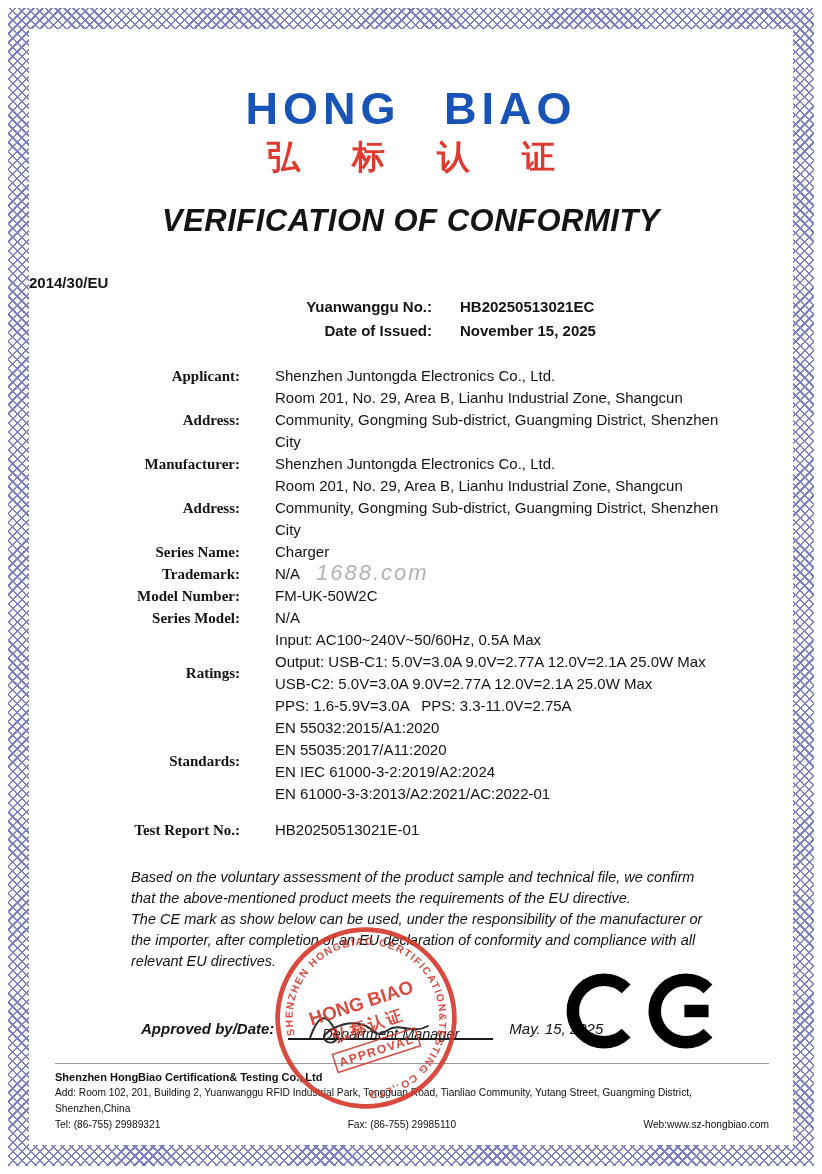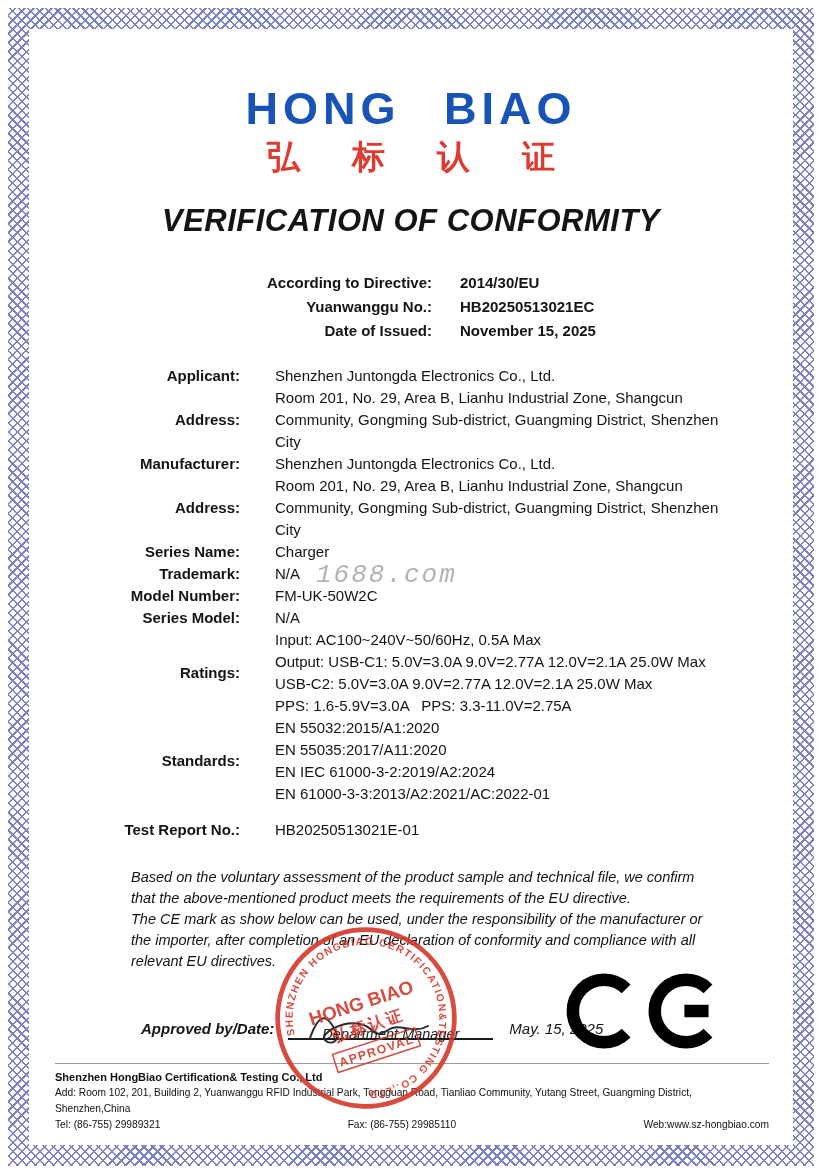--- a/index.html
+++ b/index.html
@@ -30,38 +30,38 @@
     margin-top:26px; text-align:center; font-size:31px; line-height:36px;
     font-weight:bold; font-style:italic; letter-spacing:0.5px;
   }
 
   .header-fields { margin-top:32px; font-size:15px; font-weight:bold; }
   .hrow { display:grid; grid-template-columns:403px 1fr; column-gap:28px; line-height:24px; }
   .hrow .lbl { text-align:right; }
 
   .details { margin-top:22px; font-size:15px; }
   .drow { display:grid; grid-template-columns:211px 1fr; column-gap:35px; line-height:22px; }
-  .drow .lbl { font-weight:bold; display:flex; align-items:center; justify-content:flex-end; text-align:center; }
+  .drow .lbl { font-weight:bold; display:flex; align-items:center; justify-content:flex-end; text-align:center;font-family:Liberation Serif, serif; }
   .drow .val div { white-space:pre-wrap; }
   .test-row { margin-top:14px; }
   .test-row .lbl { align-items:flex-start; }
 
   .statement { margin:26px 0 0 102px; width:588px; font-style:italic; font-size:14.5px; line-height:21px; }
 
   .approval-row { margin:46px 0 0 112px; display:flex; align-items:flex-start; font-size:15px; }
   .approved-label { font-weight:bold; font-style:italic; line-height:22px; }
   .sig-block { width:205px; margin:0 12px 0 14px; height:22px; border-bottom:2px solid #1a1a1a; position:relative; }
   .signature { position:absolute; left:12px; bottom:-12px; }
   .dept { position:absolute; top:8px; left:0; width:100%; text-align:center; font-style:italic; font-size:14.5px; color:#222; }
   .approval-date { font-style:italic; line-height:22px; margin-left:4px; }
 
   .watermark {
     position:absolute; left:316px; top:560px; z-index:5; pointer-events:none;
-    font-family:Liberation Mono, monospace; font-style:italic;
-    font-size:26px; letter-spacing:2px; color:rgba(130,130,130,0.62);
+    font-family:Liberation Sans, sans-serif; font-style:italic;
+    font-size:22px; letter-spacing:2px; color:rgba(130,130,130,0.62);
   }
   .stamp { position:absolute; left:272px; top:924px; width:188px; height:188px; transform:rotate(-18deg); opacity:0.9; z-index:4; }
   .ce { position:absolute; left:565px; top:972px; z-index:3; }
 
   .footer {
     position:absolute; left:26px; right:24px; bottom:12px;
     font-size:10.2px; line-height:16px; color:#111;
     border-top:1px solid #999; padding-top:5px;
   }
   .footer .company { font-weight:bold; font-size:11px; }
@@ -75,21 +75,20 @@
 
   <div class="inner">
 
     <div class="logo-name">HONG BIAO</div>
     <div class="logo-cn">弘标认证</div>
 
     <div class="title">VERIFICATION OF CONFORMITY</div>
 
     <div class="header-fields">
       <div class="hrow">
-        <div class="lbl">According to Directive:</div>
         <div class="val">2014/30/EU</div>
       </div>
       <div class="hrow">
         <div class="lbl">Yuanwanggu No.:</div>
         <div class="val">HB20250513021EC</div>
       </div>
       <div class="hrow">
         <div class="lbl">Date of Issued:</div>
         <div class="val">November 15, 2025</div>
       </div>

